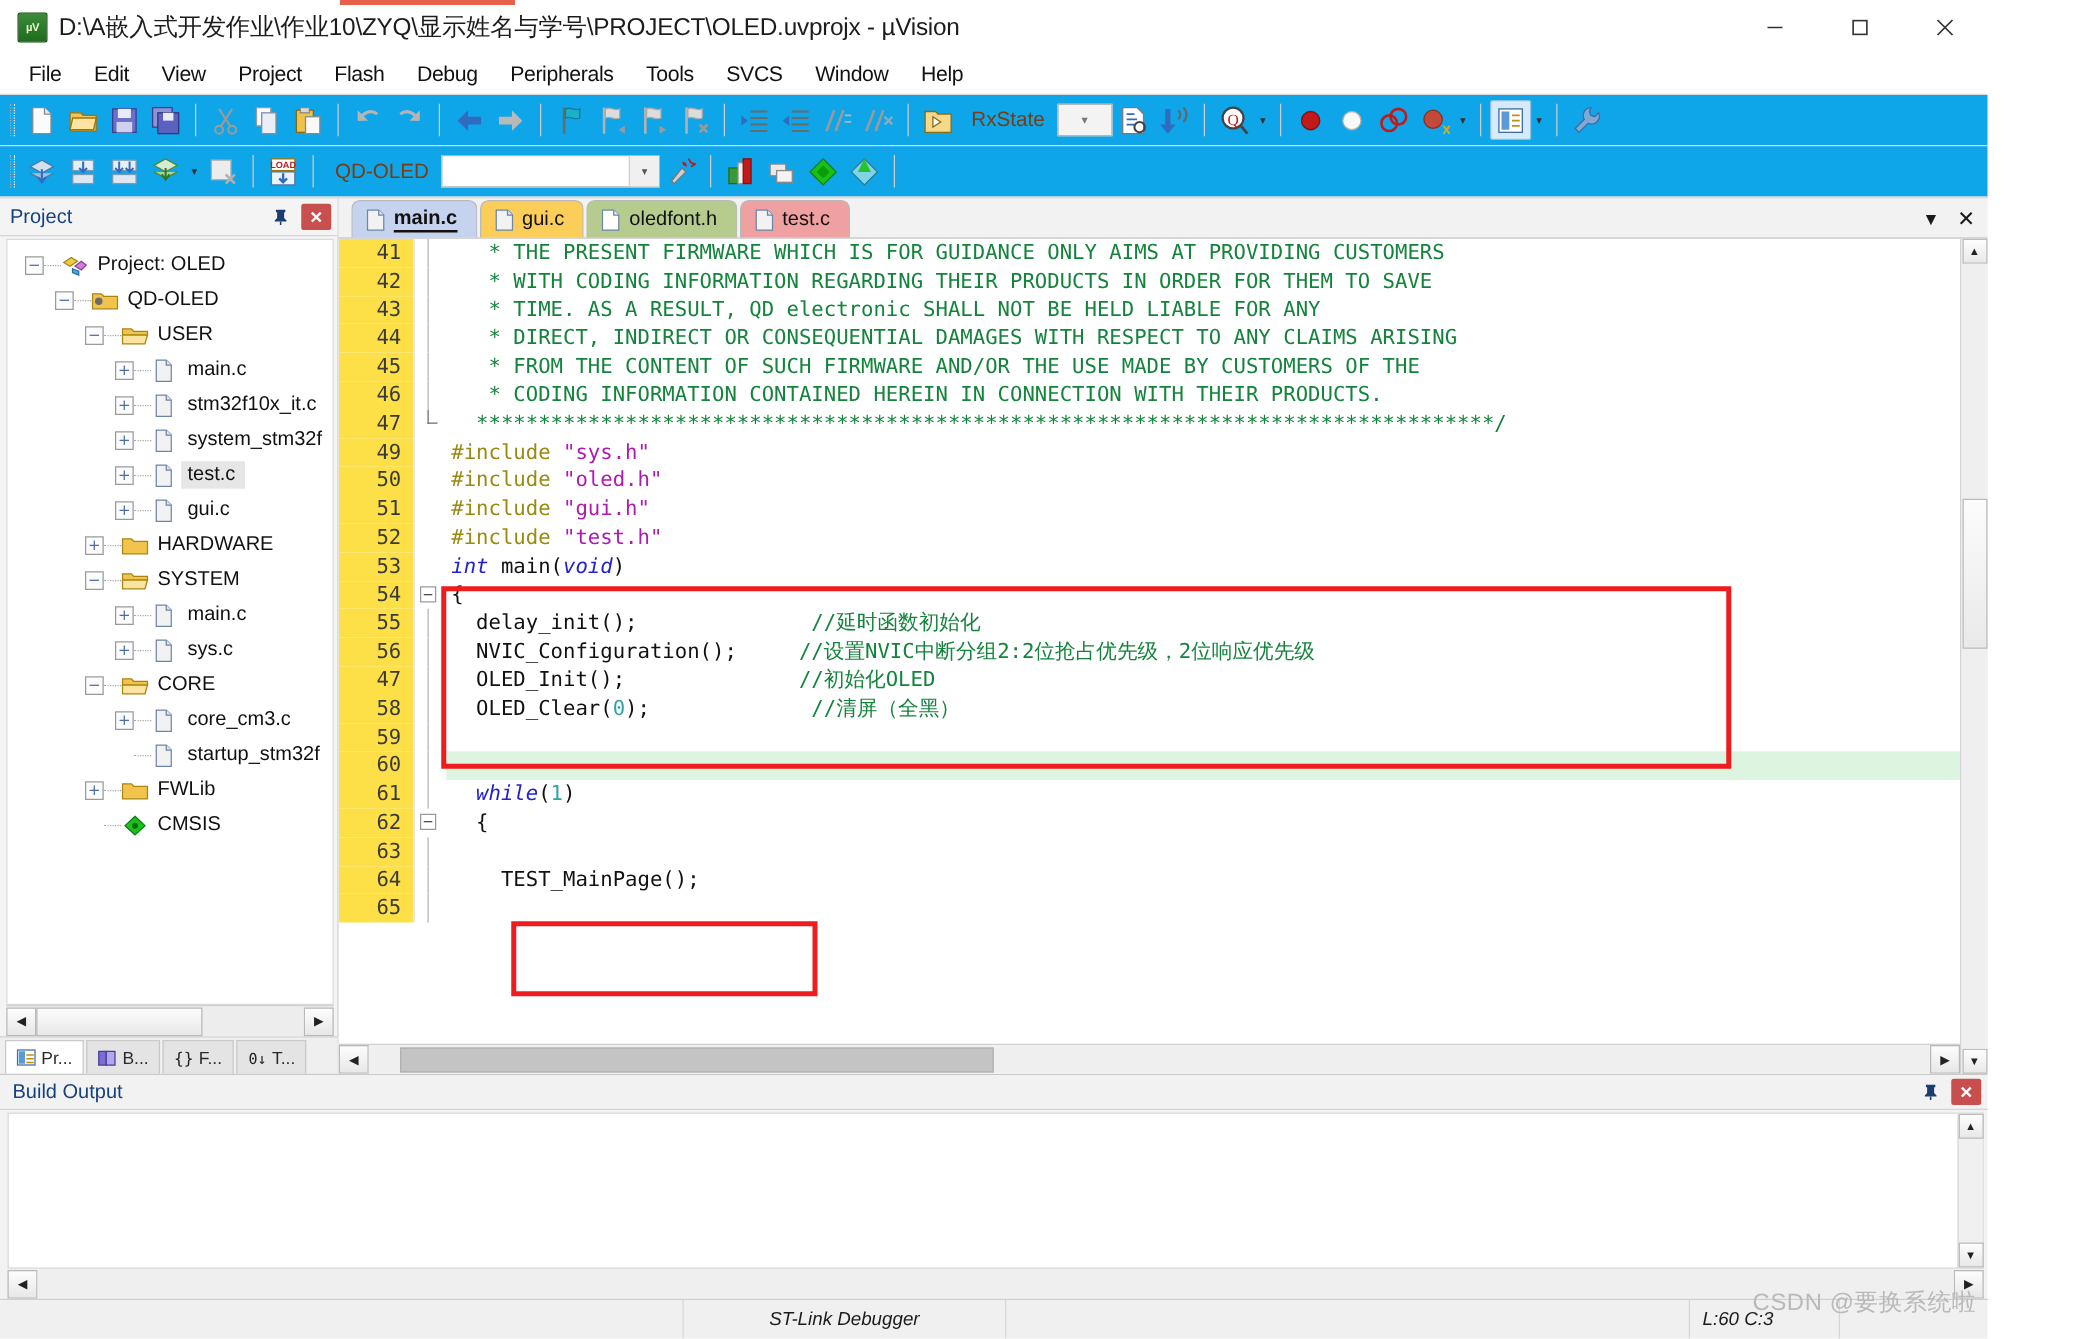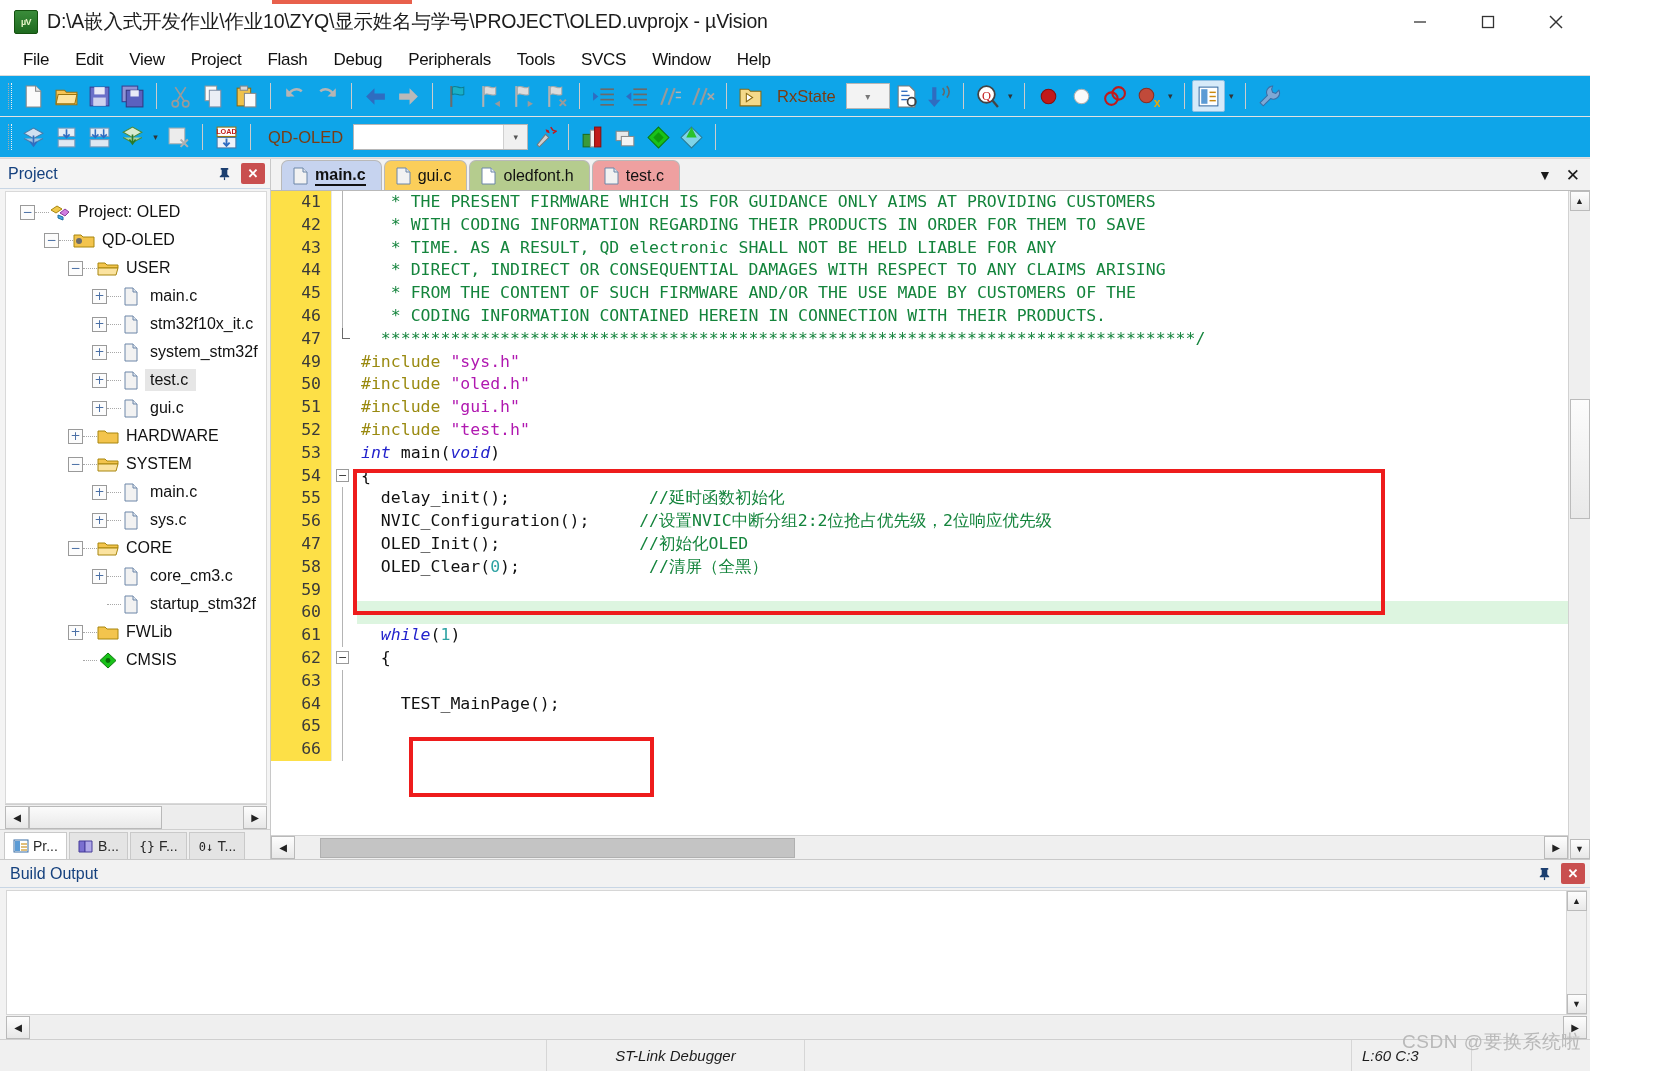--- a/index.html
+++ b/index.html
@@ -1253,21 +1253,20 @@
               <div class="crow"><div class="gutter">56</div><div class="foldcol"><div class="fold-line"></div></div><div class="ctext"><span class="pl">  NVIC_Configuration();</span><span class="cm">     //设置NVIC中断分组2:2位抢占优先级，2位响应优先级</span></div></div>
               <div class="crow"><div class="gutter">47</div><div class="foldcol"><div class="fold-line"></div></div><div class="ctext"><span class="pl">  OLED_Init();</span><span class="cm">              //初始化OLED</span></div></div>
               <div class="crow"><div class="gutter">58</div><div class="foldcol"><div class="fold-line"></div></div><div class="ctext"><span class="pl">  OLED_Clear(</span><span class="num">0</span><span class="pl">);</span><span class="cm">             //清屏（全黑）</span></div></div>
               <div class="crow"><div class="gutter">59</div><div class="foldcol"><div class="fold-line"></div></div><div class="ctext"><span class="pl"></span></div></div>
               <div class="crow modified"><div class="gutter">60</div><div class="foldcol"><div class="fold-line"></div></div><div class="ctext"><span class="pl"></span></div></div>
               <div class="crow"><div class="gutter">61</div><div class="foldcol"><div class="fold-line"></div></div><div class="ctext"><span class="kw">  while</span><span class="pl">(</span><span class="num">1</span><span class="pl">)</span></div></div>
               <div class="crow"><div class="gutter">62</div><div class="foldcol"><div class="fold-box">−</div></div><div class="ctext"><span class="pl">  {</span></div></div>
               <div class="crow"><div class="gutter">63</div><div class="foldcol"><div class="fold-line"></div></div><div class="ctext"><span class="pl"></span></div></div>
               <div class="crow"><div class="gutter">64</div><div class="foldcol"><div class="fold-line"></div></div><div class="ctext"><span class="pl">    TEST_MainPage();</span></div></div>
               <div class="crow"><div class="gutter">65</div><div class="foldcol"><div class="fold-line"></div></div><div class="ctext"><span class="pl"></span></div></div>
-              <div class="crow"><div class="gutter">66</div><div class="foldcol"><div class="fold-line"></div></div><div class="ctext"><span class="pl"></span></div></div>
             </div>
 
           <div class="hl-box" style="left:82px; top:278px; width:1032px; height:146px;"></div>
           <div class="hl-box" style="left:138px; top:546px; width:245px; height:60px;"></div>
 
           <div class="code-hscroll">
             <div class="hs-arrow">◀</div>
             <div class="chs-track">
               <div class="chs-thumb"></div>
             </div>

